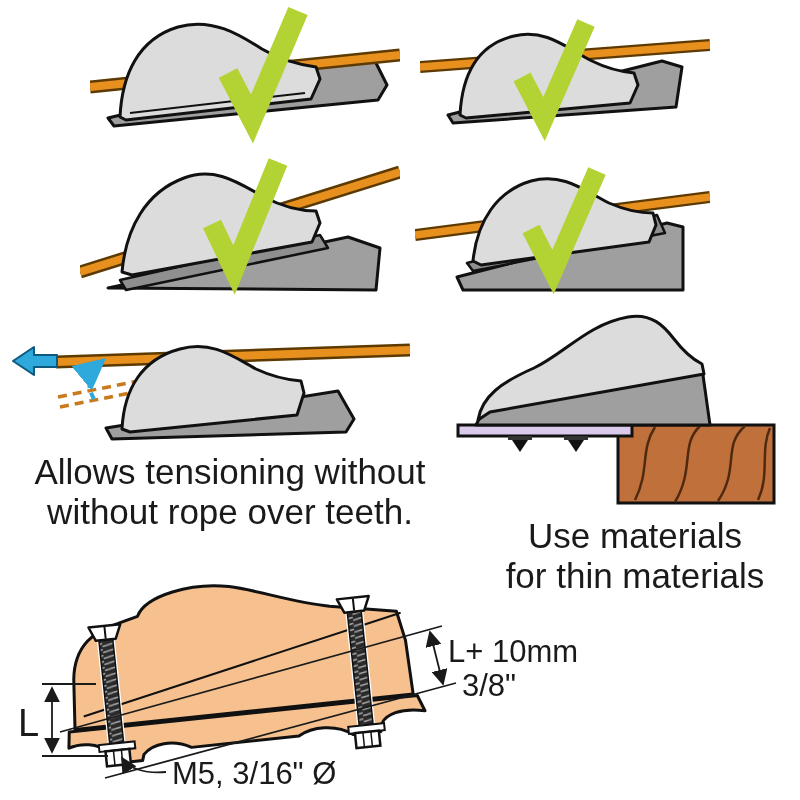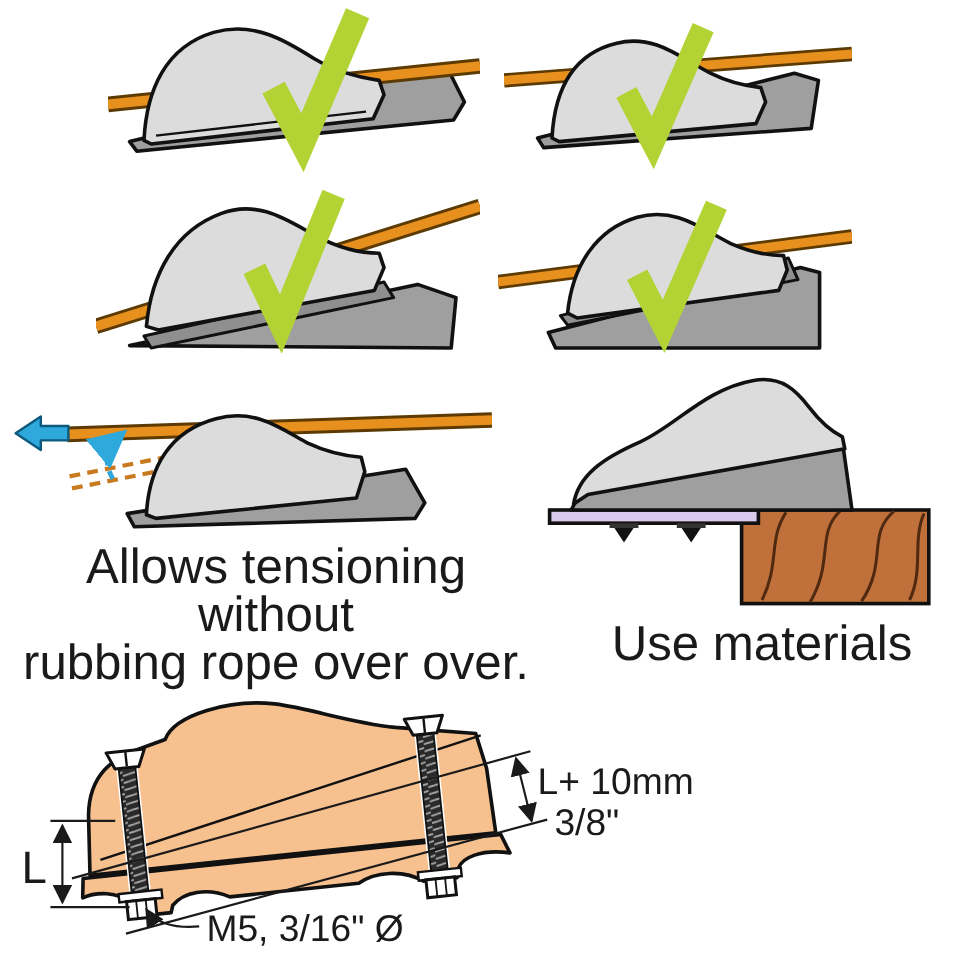--- a/index.html
+++ b/index.html
@@ -2,21 +2,21 @@
 <html><head>
 <meta charset="utf-8">
 <style>
   html,body{margin:0;padding:0;background:#fff;}
   .canvas{
     position:relative;width:800px;height:800px;background:#ffffff;
     font-family:"Liberation Sans",sans-serif;color:#1a1a1a;overflow:hidden;
   }
   .fig{position:absolute;}
   .caption{
-    position:absolute;text-align:center;font-size:41px;line-height:40px;
+    position:absolute;text-align:center;font-size:35px;line-height:40px;
     color:#1a1a1a;letter-spacing:0px;
   }
   svg text{font-family:"Liberation Sans",sans-serif;fill:#1a1a1a;}
 </style>
 </head>
 <body>
 
 <div class="canvas">
 
   <svg class="fig" style="left:90px;top:5px" width="310" height="140" viewBox="0 0 310 140">
@@ -65,21 +65,21 @@
     <path d="M 50 82 L 140 64" stroke="#C97A1E" stroke-width="3.5" stroke-dasharray="9 6" fill="none"></path>
     <path d="M 46 37 L 400 25" stroke="#5C3A00" stroke-width="13" fill="none"></path>
     <path d="M 46 37 L 400 25" stroke="#E8901E" stroke-width="8" fill="none"></path>
     <path d="M 84 74 C 76 60 78 48 90 38" stroke="#2FA8DC" stroke-width="4" stroke-dasharray="7 5" fill="none" marker-end="url(#bluearr)"></path>
     <path d="M 112 104 C 114 64 132 34 170 24 C 202 15 224 32 246 44 C 263 52 279 55 291 56 L 294 68 L 287 90 L 120 107 Z" fill="#dcdcdc" stroke="#111" stroke-width="3" stroke-linejoin="round"></path>
     <polygon points="3,36 24,22 24,30 47,30 47,42 24,42 24,50" fill="#2FA8DC" stroke="#0E5A7E" stroke-width="2" stroke-linejoin="round"></polygon>
   </svg>
 
   <div class="caption" style="left:5px;top:452px;width:450px">
     <div>Allows tensioning without</div>
-    <div>rubbing rope over over.</div>
+    <div>without rope over teeth.</div>
   </div>
 
   <svg class="fig" style="left:450px;top:300px" width="340" height="210" viewBox="0 0 340 210">
     <rect x="168" y="125" width="156" height="78" fill="#C0703A" stroke="#111" stroke-width="3"></rect>
     <g stroke="#4F2A10" stroke-width="2.5" fill="none">
       <path d="M 185 200 C 200 170 190 150 205 127"></path>
       <path d="M 225 202 C 245 168 230 145 250 126"></path>
       <path d="M 268 201 C 290 168 272 146 295 126"></path>
       <path d="M 308 200 C 320 175 310 150 320 128"></path>
     </g>
@@ -89,20 +89,21 @@
       <path d="M 62 140 L 78 140 L 70 152 Z" fill="#111"></path>
       <rect x="114" y="136" width="24" height="4" fill="#333"></rect>
       <path d="M 118 140 L 134 140 L 126 152 Z" fill="#111"></path>
     </g>
     <path d="M 26 125 L 36 106 L 252 68 L 260 125 Z" fill="#9f9f9f" stroke="#111" stroke-width="3" stroke-linejoin="round"></path>
     <path d="M 28 120 C 32 96 52 82 84 68 C 114 54 138 24 178 17 C 202 13 214 26 224 39 C 234 52 244 60 252 64 L 254 74 L 40 112 Z" fill="#dcdcdc" stroke="#111" stroke-width="3" stroke-linejoin="round"></path>
   </svg>
 
   <div class="caption" style="left:470px;top:516px;width:330px">
     <div>Use materials</div>
+    <div>for thin materials</div>
   </div>
 
   <svg class="fig" style="left:10px;top:562px" width="590" height="238" viewBox="0 0 590 238">
     <defs>
       <marker id="dimarr" markerWidth="9" markerHeight="9" refX="8" refY="4.5" orient="auto-start-reverse">
         <path d="M0,0 L9,4.5 L0,9 Z" fill="#1a1a1a"></path>
       </marker>
       <pattern id="thr" patternUnits="userSpaceOnUse" width="14" height="6">
         <rect width="14" height="6" fill="#2a2a2a"></rect>
         <path d="M 0 4.5 L 14 1.5" stroke="#aaaaaa" stroke-width="1.5"></path>

